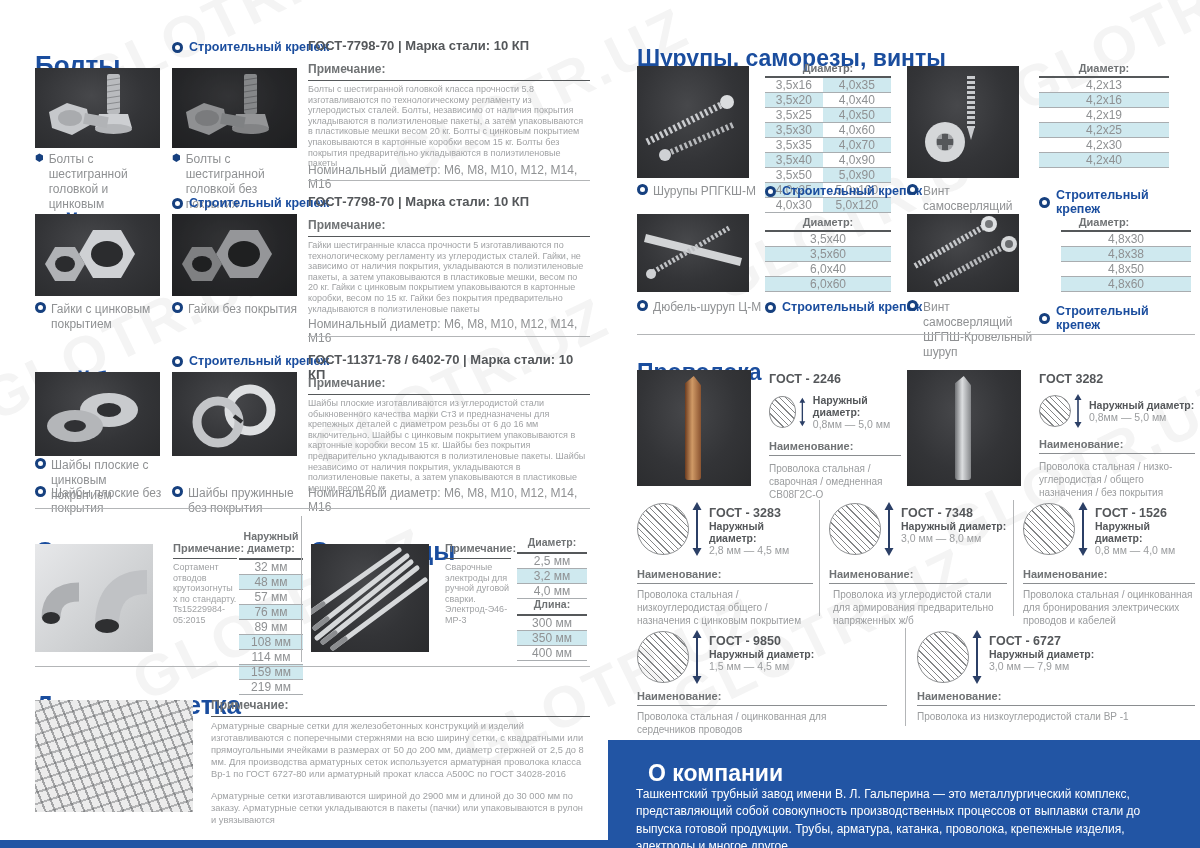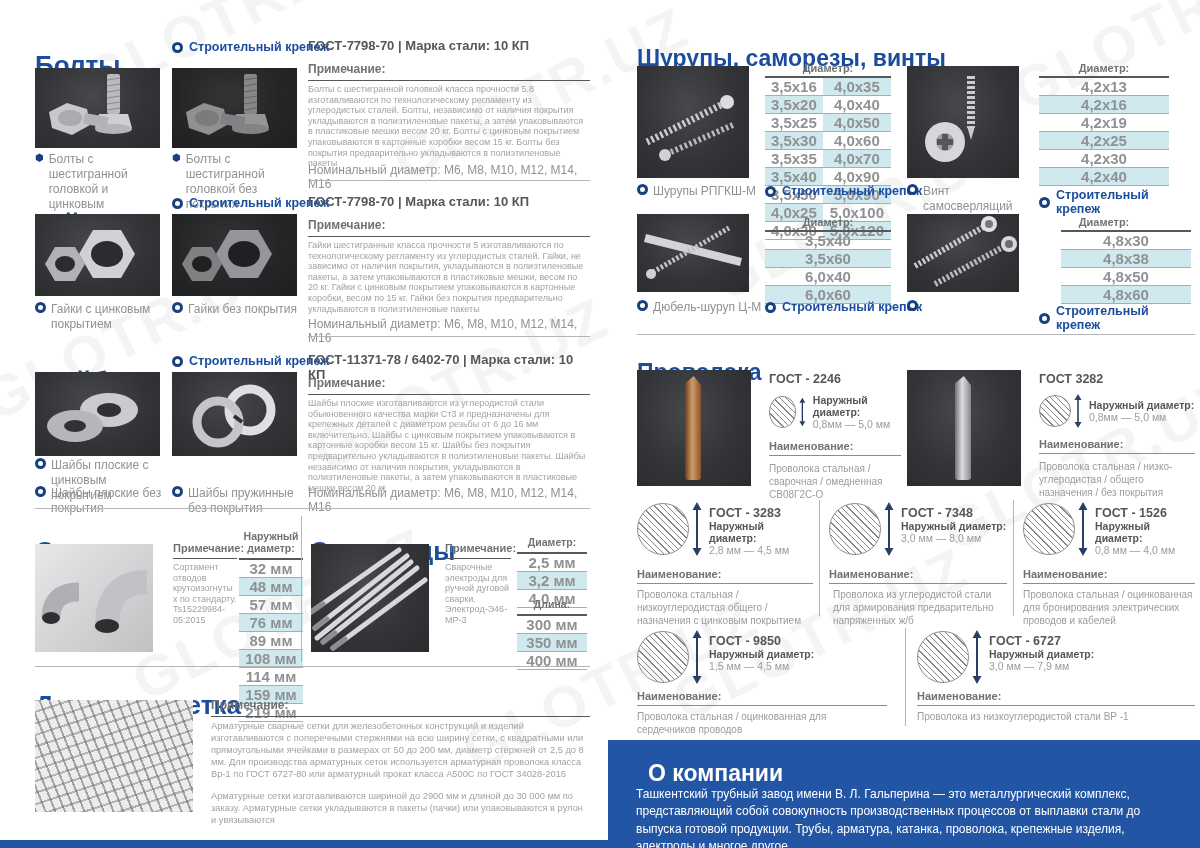--- a/index.html
+++ b/index.html
@@ -24,22 +24,22 @@
                        repeating-linear-gradient(-18deg, rgba(90,92,95,.4) 0 2px, transparent 2px 11px);}
   .gost{font-size:13px;font-weight:bold;color:#54575a;}
   .notehead{font-size:12px;font-weight:bold;color:#6f7274;border-bottom:1.5px solid #55585a;
             padding-bottom:4px;}
   .body{font-size:9px;color:#a0a2a4;line-height:1.18;}
   .dia{font-size:12px;color:#8f9193;}
   .hr{position:absolute;height:1px;background:#b3b5b7;}
   .vr{position:absolute;width:1px;background:#b3b5b7;}
   .szhead{font-size:10.5px;font-weight:bold;color:#6f7274;text-align:center;}
   .sztbl{border-collapse:collapse;border-top:2px solid #55585a;}
-  .sztbl td{border-bottom:1px solid #a9adb0;font-size:15px;color:#8f9193;text-align:center;
-            height:10px;padding:0;font-weight:bold;}
+  .sztbl td{border-bottom:1px solid #a9adb0;font-size:12px;color:#8f9193;text-align:center;
+            height:10px;padding:0;}
   .sztbl td.hl{background:#cfe9ef;}
   .wgost{font-size:12.5px;font-weight:bold;color:#54575a;}
   .wlab{font-size:10.5px;font-weight:bold;color:#54575a;}
   .wrange{font-size:10.5px;color:#9a9c9e;}
   .namehead{font-size:11px;font-weight:bold;color:#6f7274;border-bottom:1px solid #8a8d90;
             padding-bottom:3px;}
   .wname{font-size:10px;color:#9a9c9e;line-height:1.3;}
   .hcirc{border-radius:50%;border:1px solid #8e9092;box-sizing:border-box;
          background:repeating-linear-gradient(45deg,rgba(110,112,114,.85) 0 1px,transparent 1px 4.5px);}
   .iconrow{display:flex;align-items:center;gap:3px;}
@@ -466,20 +466,21 @@
       <tr>
             <td>4,8x50</td>
           </tr>
       <tr>
             <td class="hl">4,8x60</td>
           </tr>
     </tbody>
       </table>
     <div class="cap abs" style="left:270px;top:274px;width:130px">
       <span class="ring"></span>
+      <span>Винт самосверлящий ШГПШ-Кровельный шуруп</span>
     </div>
     <div class="tag abs" style="left:402px;top:278px">
       <span class="ring"></span>
       <span>Строительный крепеж</span>
     </div>
   </section>
   <div class="hr" style="left:637px;top:334px;width:558px"></div>
 
   <section class="abs" style="left:637px;top:340px;width:558px;height:392px">
     <h2 class="sec-title sm abs" style="left:0;top:2px">Проволока</h2>

